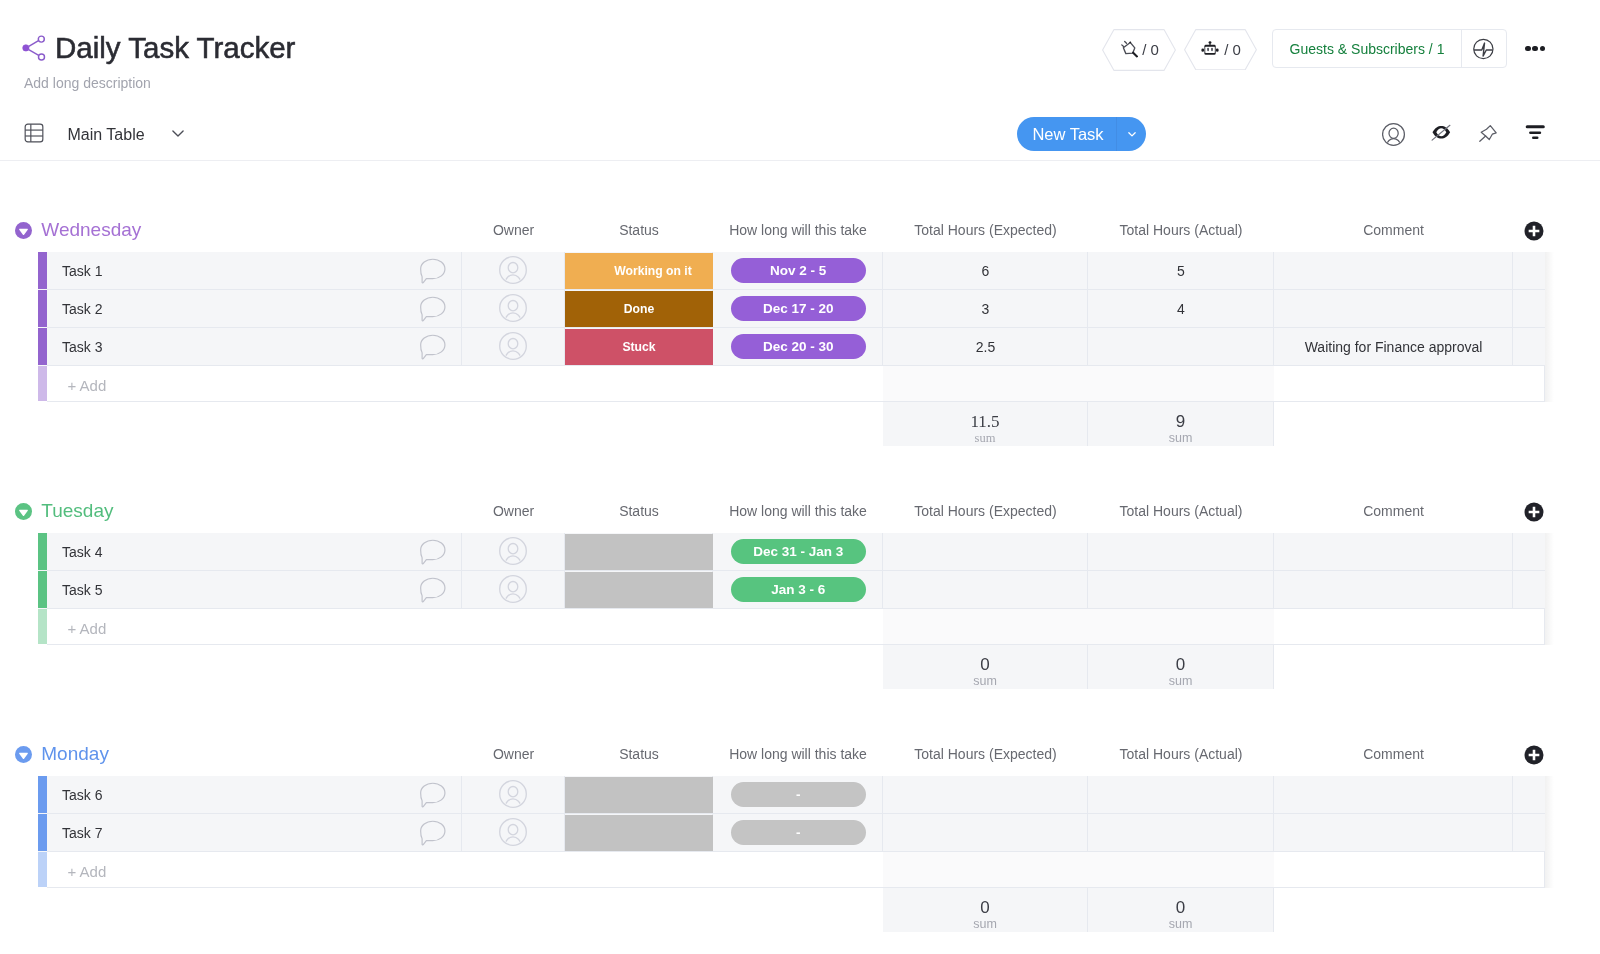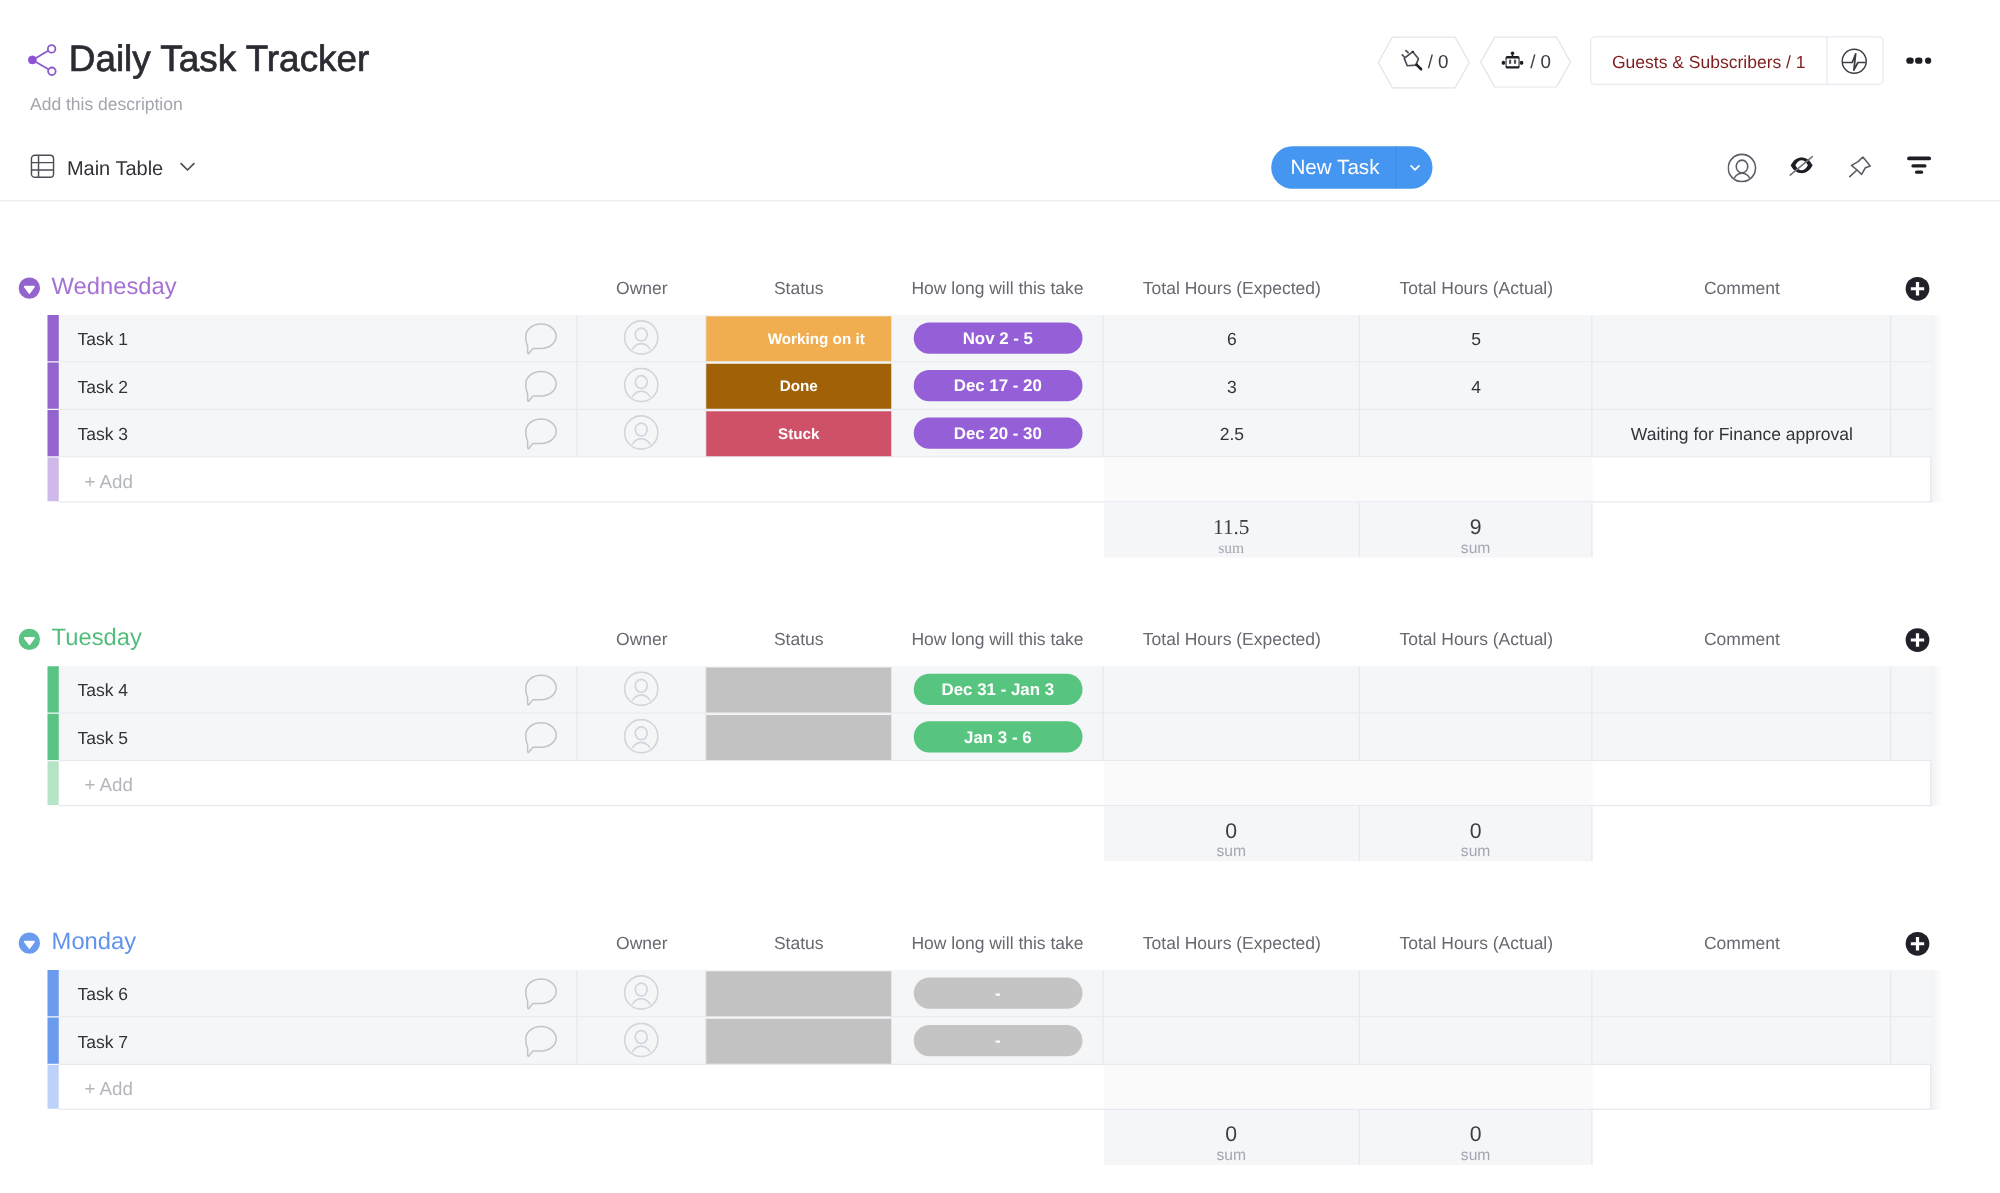--- a/index.html
+++ b/index.html
@@ -31,30 +31,30 @@
     font-size:15px; color:#3b3d45;
   }
   .hexbadge .hexoutline { position:absolute; inset:0; z-index:0; }
   .hexbadge .hexrow { position:relative; z-index:2; display:flex; align-items:center; gap:4px; }
 
   .subs-box {
     position:absolute; left:1272px; top:29px; width:235px; height:39px;
     border:1px solid #e6e9ef; border-radius:4px; background:#fff;
     display:flex; align-items:center;
   }
-  .subs-label { flex:1; text-align:center; font-size:14px; color:#7f1d1d; white-space:nowrap; }
+  .subs-label { flex:1; text-align:center; font-size:14px; color:#15803d; white-space:nowrap; }
   .subs-sep { width:1px; height:38px; background:#e6e9ef; }
   .subs-activity { width:44px; display:flex; align-items:center; justify-content:center; }
   .dots-btn { position:absolute; left:1525px; top:44px; width:20px; height:9px;
               display:flex; align-items:center; justify-content:space-between; }
   .dots-btn i { width:5.5px; height:5.5px; border-radius:50%; background:#1d1e23; display:block; }
 
   
   .tabrow { position:absolute; left:0; top:107px; width:1600px; height:58px; }
-  .tab-main { position:absolute; left:23.5px; top:16px; display:flex; align-items:center; gap:10px; }
+  .tab-main { position:absolute; left:23.5px; top:16px; display:flex; align-items:center; gap:24px; }
   .tab-main .tab-label { font-size:16px; color:#323338; }
   .tab-underline { position:absolute; left:0; top:53px; width:1600px; height:1px; background:#edeef2; }
 
   .newtask {
     position:absolute; left:1017px; top:10px; width:129px; height:34px;
     background:#4596f1; border-radius:17px; display:flex; align-items:center;
     color:#fff; font-size:16.5px;
   }
   .newtask .nt-label { flex:1; text-align:center; padding-left:3px; }
   .newtask .nt-sep { width:1px; height:34px; background:#3f87da; opacity:.55; }
@@ -125,21 +125,21 @@
     <span class="share-icon">
       <svg viewBox="0 0 26 26" width="26" height="26" fill="none" stroke="#8b5ccb" stroke-width="1.45">
         <circle cx="19.3" cy="4.1" r="3.0"></circle>
         <circle cx="19.5" cy="22.0" r="3.0"></circle>
         <circle cx="3.9" cy="12.9" r="3.2" fill="#8e52d4" stroke="#8e52d4" stroke-width="0.6"></circle>
         <line x1="6.8" y1="11.4" x2="16.5" y2="5.6"></line>
         <line x1="6.7" y1="14.6" x2="16.7" y2="20.4"></line>
       </svg>
     </span>
     <div class="board-title">Daily Task Tracker</div>
-    <div class="board-desc">Add this description</div>
+    <div class="board-desc">Add long description</div>
 
     <div class="hexbadge" style="left:1102px; width:74px;">
       <svg class="hexoutline" viewBox="0 0 74 42" preserveAspectRatio="none">
           <path d="M12 0.6 L62 0.6 L73.4 21 L62 41.4 L12 41.4 L0.6 21 Z" fill="#ffffff" stroke="#e3e5ec" stroke-width="1.1" stroke-linejoin="round"></path>
         </svg>
       <span class="hexrow">
         <span>
           <svg viewBox="0 0 20 20" width="19" height="19" fill="none" stroke="#4b4d55" stroke-width="1.4" stroke-linecap="round" stroke-linejoin="round">
             <path d="M11.8 3.6 L16.6 9.4 L14.5 14.8 L7.2 15.4 L4.6 9.2 Z"></path>
             <path d="M14.9 14.4 L18.9 18.3" stroke="#1d1e23" stroke-width="2.2"></path>

